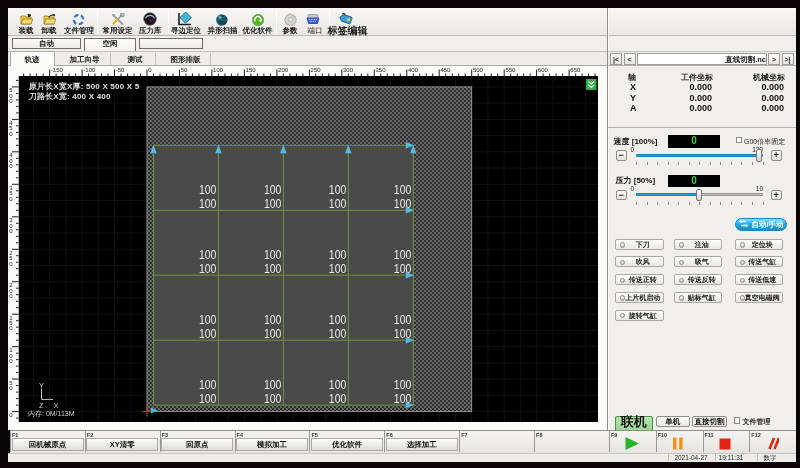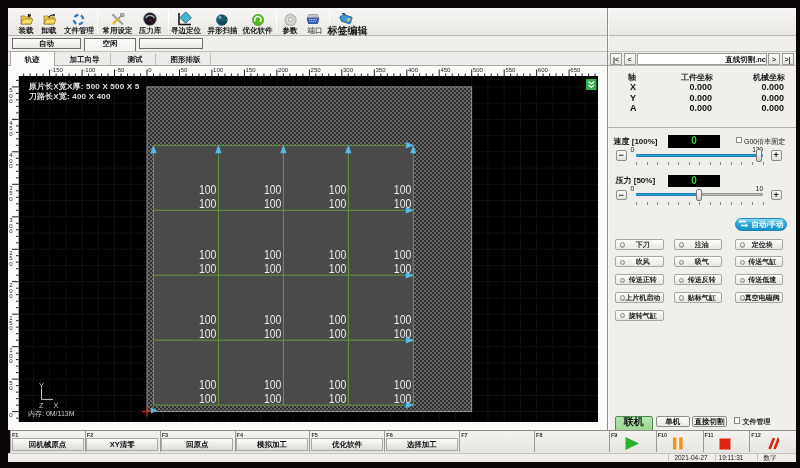--- a/index.html
+++ b/index.html
@@ -311,21 +311,21 @@
 <div style="position:absolute;left:615px;top:256.4px;width:48.7px;height:11px;background:linear-gradient(#fefefd,#e7e6e2);border:1px solid #a9a8a3;border-radius:2px;font-size:7px;font-weight:bold;color:#222;text-align:center;line-height:10px;"><div style="position:absolute;left:4px;top:2.7px;width:5.2px;height:5.2px;border-radius:50%;background:radial-gradient(circle at 35% 30%,#fdfdfd,#b9b8b4);border:1px solid #8e8d88;"></div><span style="margin-left:7px">吹风</span></div>
 <div style="position:absolute;left:673.8px;top:256.4px;width:48.7px;height:11px;background:linear-gradient(#fefefd,#e7e6e2);border:1px solid #a9a8a3;border-radius:2px;font-size:7px;font-weight:bold;color:#222;text-align:center;line-height:10px;"><div style="position:absolute;left:4px;top:2.7px;width:5.2px;height:5.2px;border-radius:50%;background:radial-gradient(circle at 35% 30%,#fdfdfd,#b9b8b4);border:1px solid #8e8d88;"></div><span style="margin-left:7px">吸气</span></div>
 <div style="position:absolute;left:734.5px;top:256.4px;width:48.7px;height:11px;background:linear-gradient(#fefefd,#e7e6e2);border:1px solid #a9a8a3;border-radius:2px;font-size:7px;font-weight:bold;color:#222;text-align:center;line-height:10px;"><div style="position:absolute;left:4px;top:2.7px;width:5.2px;height:5.2px;border-radius:50%;background:radial-gradient(circle at 35% 30%,#fdfdfd,#b9b8b4);border:1px solid #8e8d88;"></div><span style="margin-left:7px">传送气缸</span></div>
 <div style="position:absolute;left:615px;top:274.1px;width:48.7px;height:11px;background:linear-gradient(#fefefd,#e7e6e2);border:1px solid #a9a8a3;border-radius:2px;font-size:7px;font-weight:bold;color:#222;text-align:center;line-height:10px;"><div style="position:absolute;left:4px;top:2.7px;width:5.2px;height:5.2px;border-radius:50%;background:radial-gradient(circle at 35% 30%,#fdfdfd,#b9b8b4);border:1px solid #8e8d88;"></div><span style="margin-left:7px">传送正转</span></div>
 <div style="position:absolute;left:673.8px;top:274.1px;width:48.7px;height:11px;background:linear-gradient(#fefefd,#e7e6e2);border:1px solid #a9a8a3;border-radius:2px;font-size:7px;font-weight:bold;color:#222;text-align:center;line-height:10px;"><div style="position:absolute;left:4px;top:2.7px;width:5.2px;height:5.2px;border-radius:50%;background:radial-gradient(circle at 35% 30%,#fdfdfd,#b9b8b4);border:1px solid #8e8d88;"></div><span style="margin-left:7px">传送反转</span></div>
 <div style="position:absolute;left:734.5px;top:274.1px;width:48.7px;height:11px;background:linear-gradient(#fefefd,#e7e6e2);border:1px solid #a9a8a3;border-radius:2px;font-size:7px;font-weight:bold;color:#222;text-align:center;line-height:10px;"><div style="position:absolute;left:4px;top:2.7px;width:5.2px;height:5.2px;border-radius:50%;background:radial-gradient(circle at 35% 30%,#fdfdfd,#b9b8b4);border:1px solid #8e8d88;"></div><span style="margin-left:7px">传送低速</span></div>
 <div style="position:absolute;left:615px;top:291.8px;width:48.7px;height:11px;background:linear-gradient(#fefefd,#e7e6e2);border:1px solid #a9a8a3;border-radius:2px;font-size:7px;font-weight:bold;color:#222;text-align:center;line-height:10px;"><div style="position:absolute;left:4px;top:2.7px;width:5.2px;height:5.2px;border-radius:50%;background:radial-gradient(circle at 35% 30%,#fdfdfd,#b9b8b4);border:1px solid #8e8d88;"></div><span style="margin-left:7px">上片机启动</span></div>
 <div style="position:absolute;left:673.8px;top:291.8px;width:48.7px;height:11px;background:linear-gradient(#fefefd,#e7e6e2);border:1px solid #a9a8a3;border-radius:2px;font-size:7px;font-weight:bold;color:#222;text-align:center;line-height:10px;"><div style="position:absolute;left:4px;top:2.7px;width:5.2px;height:5.2px;border-radius:50%;background:radial-gradient(circle at 35% 30%,#fdfdfd,#b9b8b4);border:1px solid #8e8d88;"></div><span style="margin-left:7px">贴标气缸</span></div>
 <div style="position:absolute;left:734.5px;top:291.8px;width:48.7px;height:11px;background:linear-gradient(#fefefd,#e7e6e2);border:1px solid #a9a8a3;border-radius:2px;font-size:7px;font-weight:bold;color:#222;text-align:center;line-height:10px;"><div style="position:absolute;left:4px;top:2.7px;width:5.2px;height:5.2px;border-radius:50%;background:radial-gradient(circle at 35% 30%,#fdfdfd,#b9b8b4);border:1px solid #8e8d88;"></div><span style="margin-left:7px">真空电磁阀</span></div>
 <div style="position:absolute;left:615px;top:309.5px;width:48.7px;height:11px;background:linear-gradient(#fefefd,#e7e6e2);border:1px solid #a9a8a3;border-radius:2px;font-size:7px;font-weight:bold;color:#222;text-align:center;line-height:10px;"><div style="position:absolute;left:4px;top:2.7px;width:5.2px;height:5.2px;border-radius:50%;background:radial-gradient(circle at 35% 30%,#fdfdfd,#b9b8b4);border:1px solid #8e8d88;"></div><span style="margin-left:7px">旋转气缸</span></div>
-<div style="position:absolute;left:615px;top:415.5px;width:37.5px;height:26px;background:linear-gradient(#b8e3b0,#85cb7d);border:1px solid #4a9247;border-radius:2px;font-size:10px;font-weight:bold;color:#111;text-align:center;line-height:10px;">联机</div>
+<div style="position:absolute;left:615px;top:415.5px;width:37.5px;height:26px;background:linear-gradient(#b8e3b0,#85cb7d);border:1px solid #4a9247;border-radius:2px;font-size:13px;font-weight:bold;color:#111;text-align:center;line-height:10px;">联机</div>
 <div style="position:absolute;left:655.5px;top:415.5px;width:34.5px;height:11px;background:linear-gradient(#fdfdfc,#e8e7e3);border:1px solid #8f8e89;border-radius:2px;font-size:7.5px;font-weight:bold;color:#111;text-align:center;line-height:10px;">单机</div>
 <div style="position:absolute;left:692px;top:415.5px;width:35px;height:11px;background:linear-gradient(#fdfdfc,#e8e7e3);border:1px solid #8f8e89;border-radius:2px;font-size:7.5px;font-weight:bold;color:#111;text-align:center;line-height:10px;">直接切割</div>
 <div style="position:absolute;left:733.7px;top:417.3px;width:6.5px;height:6.5px;background:#fff;border:1px solid #8a8984;"></div>
 <div style="position:absolute;left:742.5px;top:417px;width:40px;height:8px;font-size:7px;color:#222;font-weight:bold;">文件管理</div>
 <div style="position:absolute;left:8px;top:430px;width:788px;height:22.5px;background:linear-gradient(#f4f3f1,#e5e4e0);border-top:1px solid #8f8e89;"></div>
 <div style="position:absolute;left:0px;top:430px;width:10px;height:22.5px;background:#0a0608;"></div>
 <div style="position:absolute;left:10.0px;top:430.5px;width:1px;height:21.5px;background:#9a9994;"></div>
 <div style="position:absolute;left:12.0px;top:431.7px;width:20px;height:6px;font-size:5.5px;font-weight:bold;color:#333;">F1</div>
 <div style="position:absolute;left:11.5px;top:437.5px;width:72px;height:13px;background:linear-gradient(#fdfdfc,#dcdbd7);border:1px solid #aaa9a4;font-size:7.5px;font-weight:bold;color:#111;text-align:center;line-height:12px;">回机械原点</div>
 <div style="position:absolute;left:84.86px;top:430.5px;width:1px;height:21.5px;background:#9a9994;"></div>

